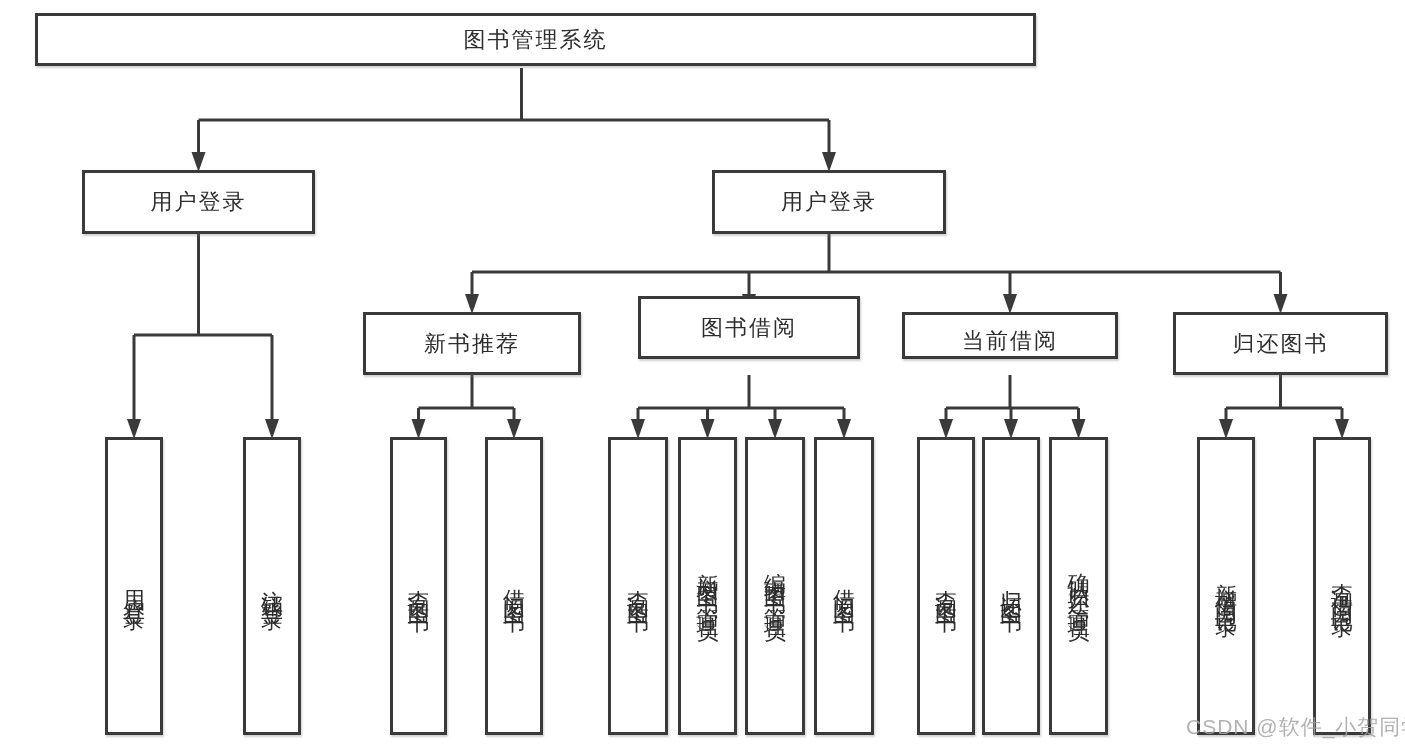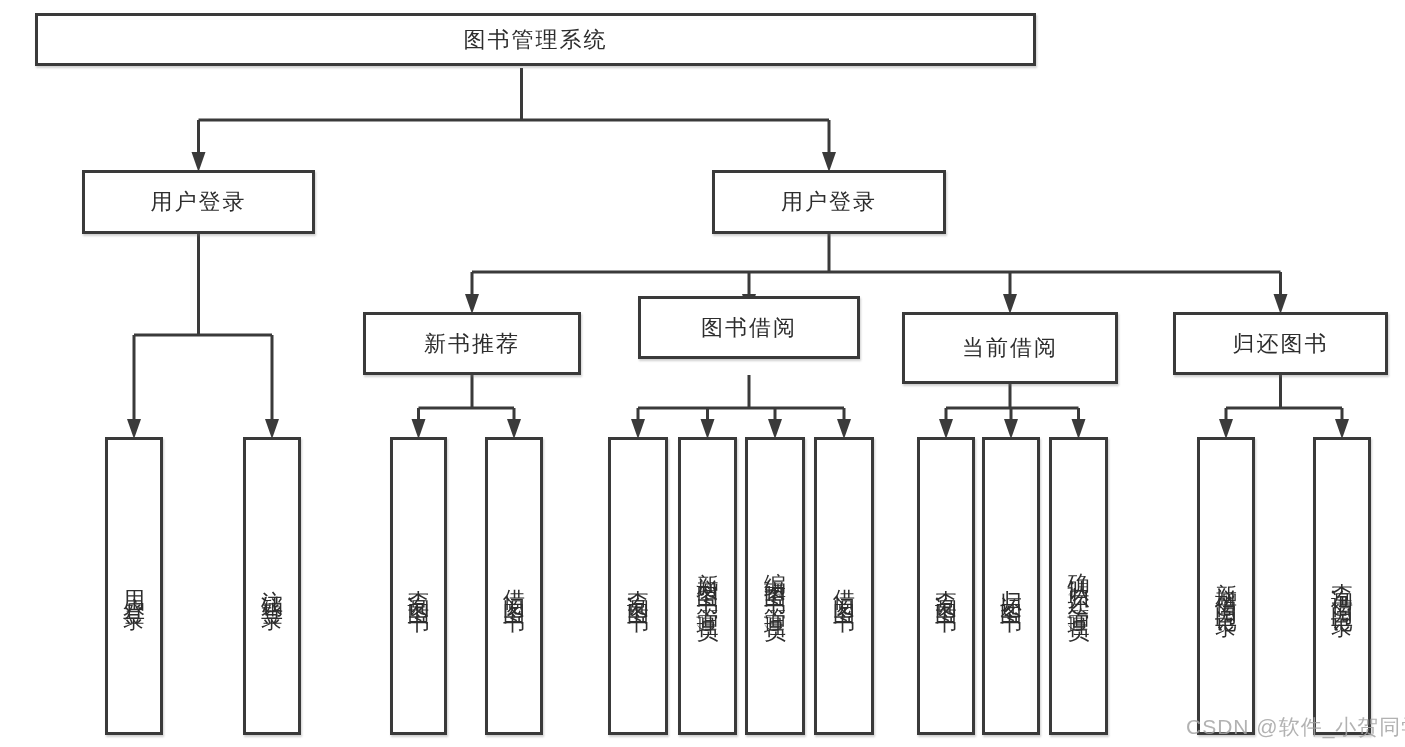--- a/index.html
+++ b/index.html
@@ -109,21 +109,21 @@
     </div>
     <div class="node h" style="left: 712px; top: 170px; width: 234px; height: 64px;">
       <span class="label">用户登录</span>
     </div>
     <div class="node h" style="left: 363px; top: 312px; width: 218px; height: 63px;">
       <span class="label">新书推荐</span>
     </div>
     <div class="node h" style="left: 638px; top: 296px; width: 222px; height: 63px;">
       <span class="label">图书借阅</span>
     </div>
-    <div class="node h" style="left: 902px; top: 312px; width: 216px; height: 72px;">
+    <div class="node h" style="left: 902px; top: 312px; width: 216px; height: 47px; align-items: flex-end;">
       <span class="label">当前借阅</span>
     </div>
     <div class="node h" style="left: 1173px; top: 312px; width: 215px; height: 63px;">
       <span class="label">归还图书</span>
     </div>
     <div class="node v" style="left: 105px; top: 437px; width: 58px; height: 298px;">
       <span class="label">用户登录</span>
     </div>
     <div class="node v" style="left: 243px; top: 437px; width: 58px; height: 298px;">
       <span class="label">注销登录</span>

